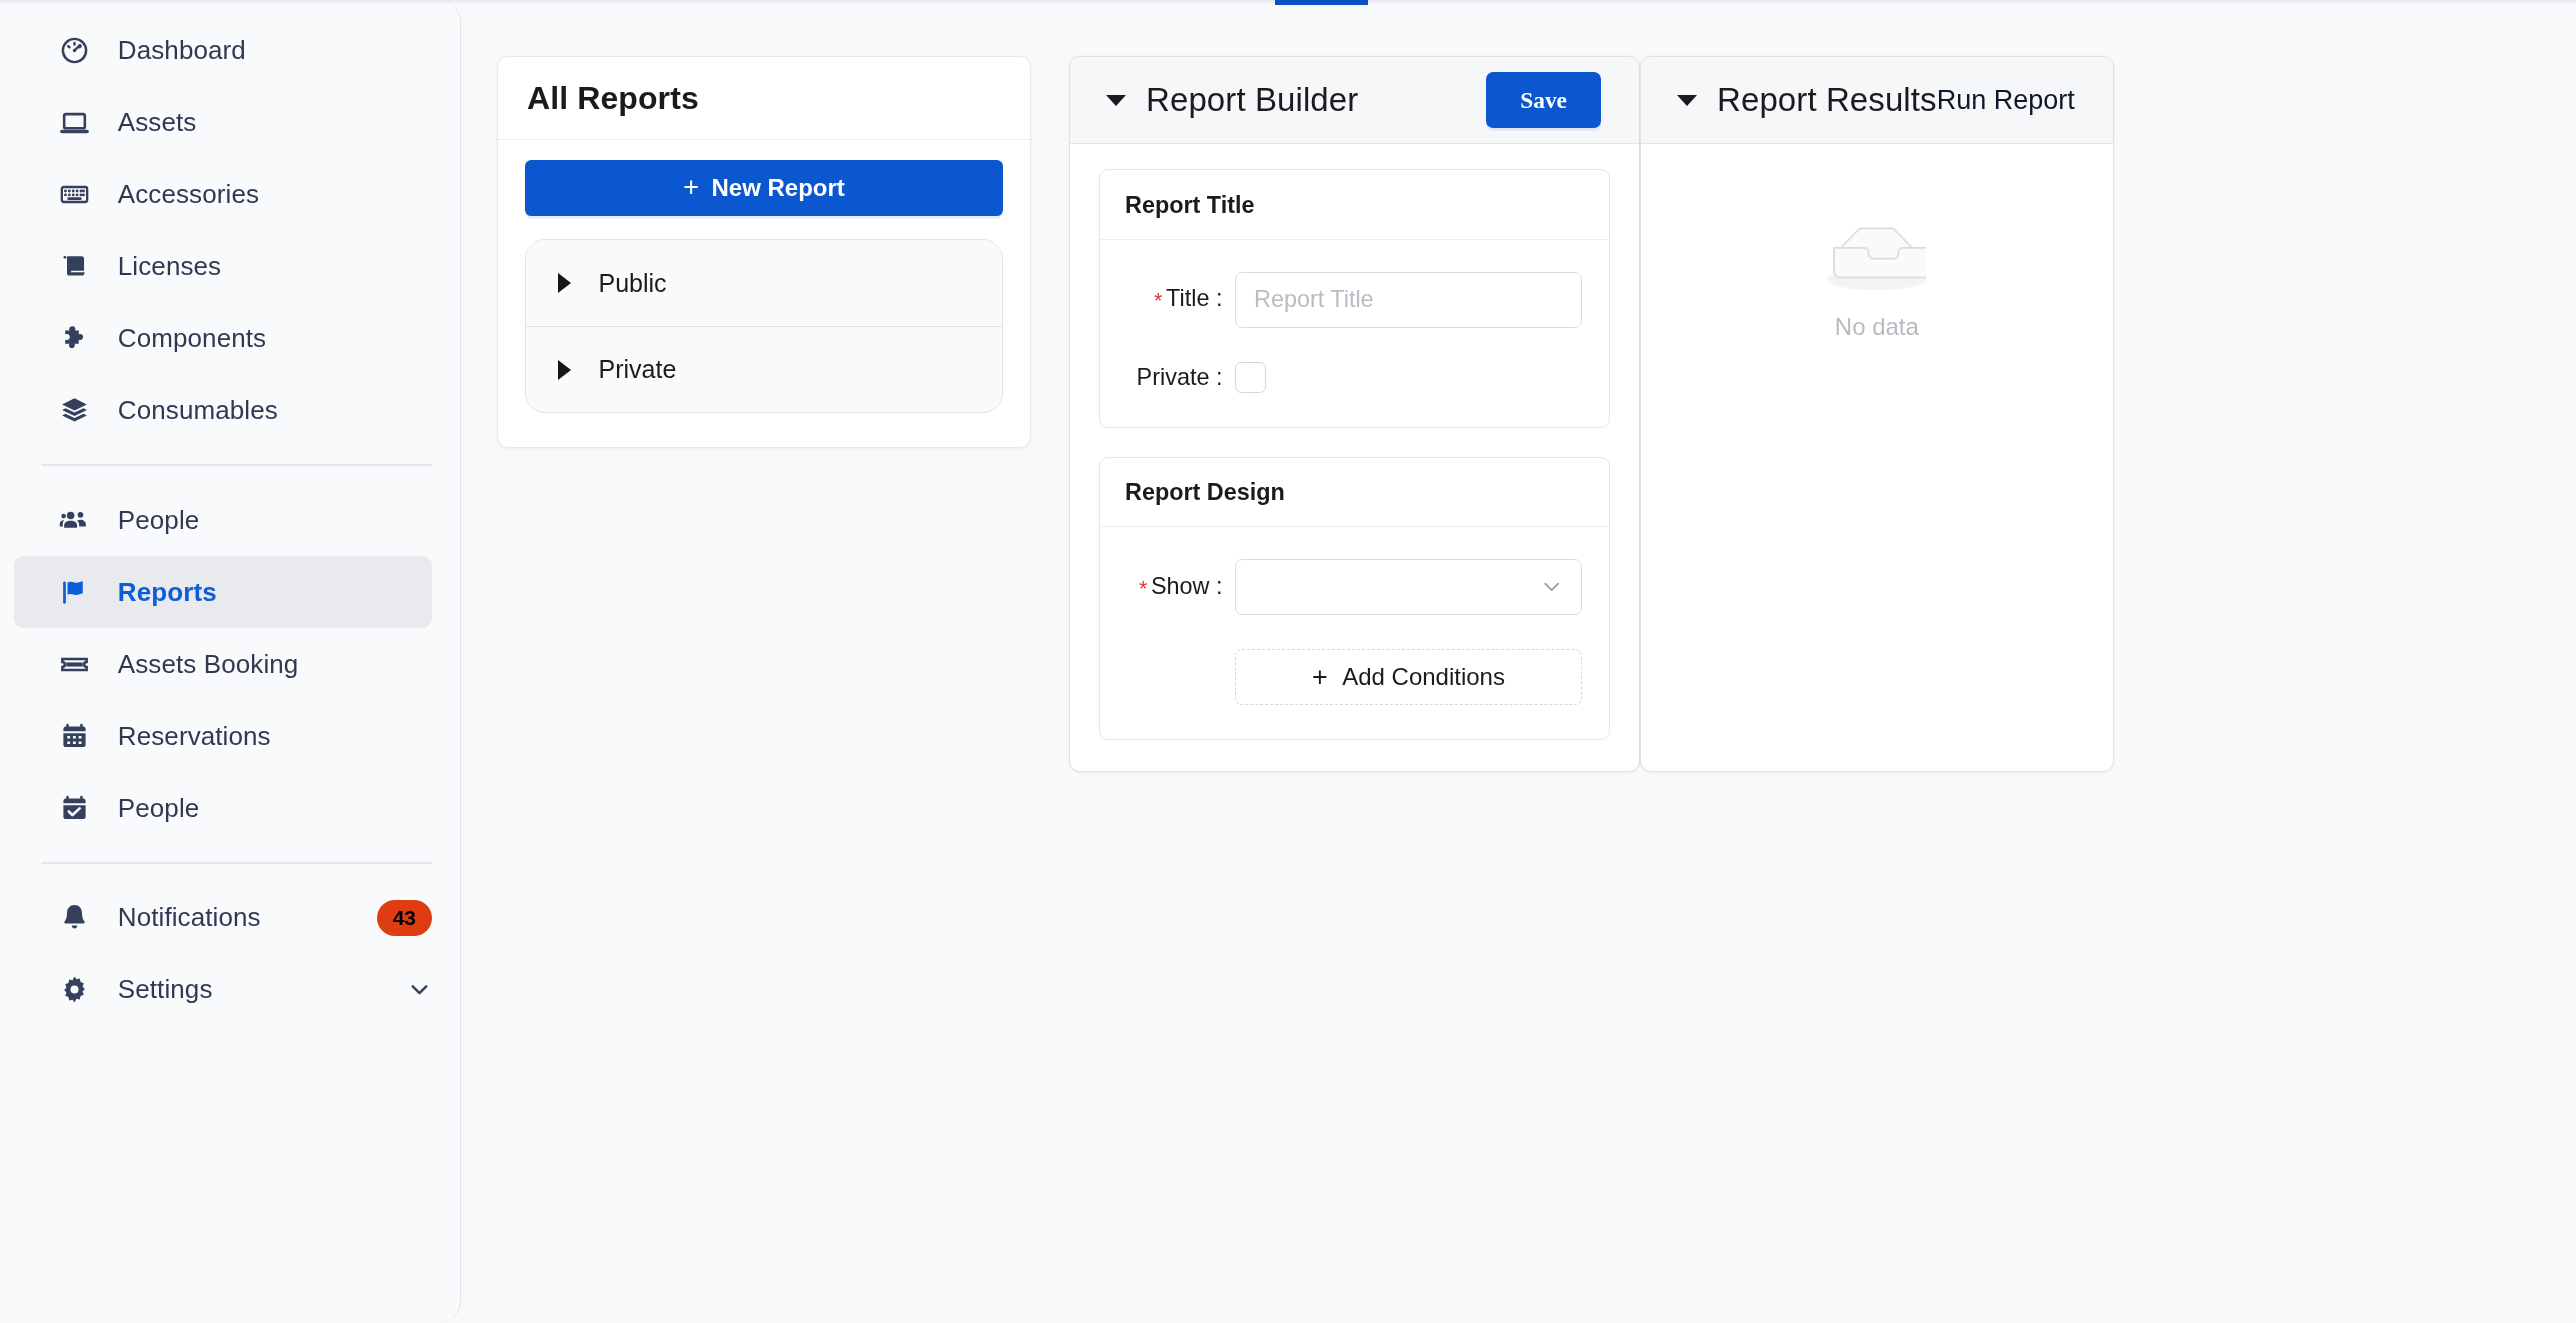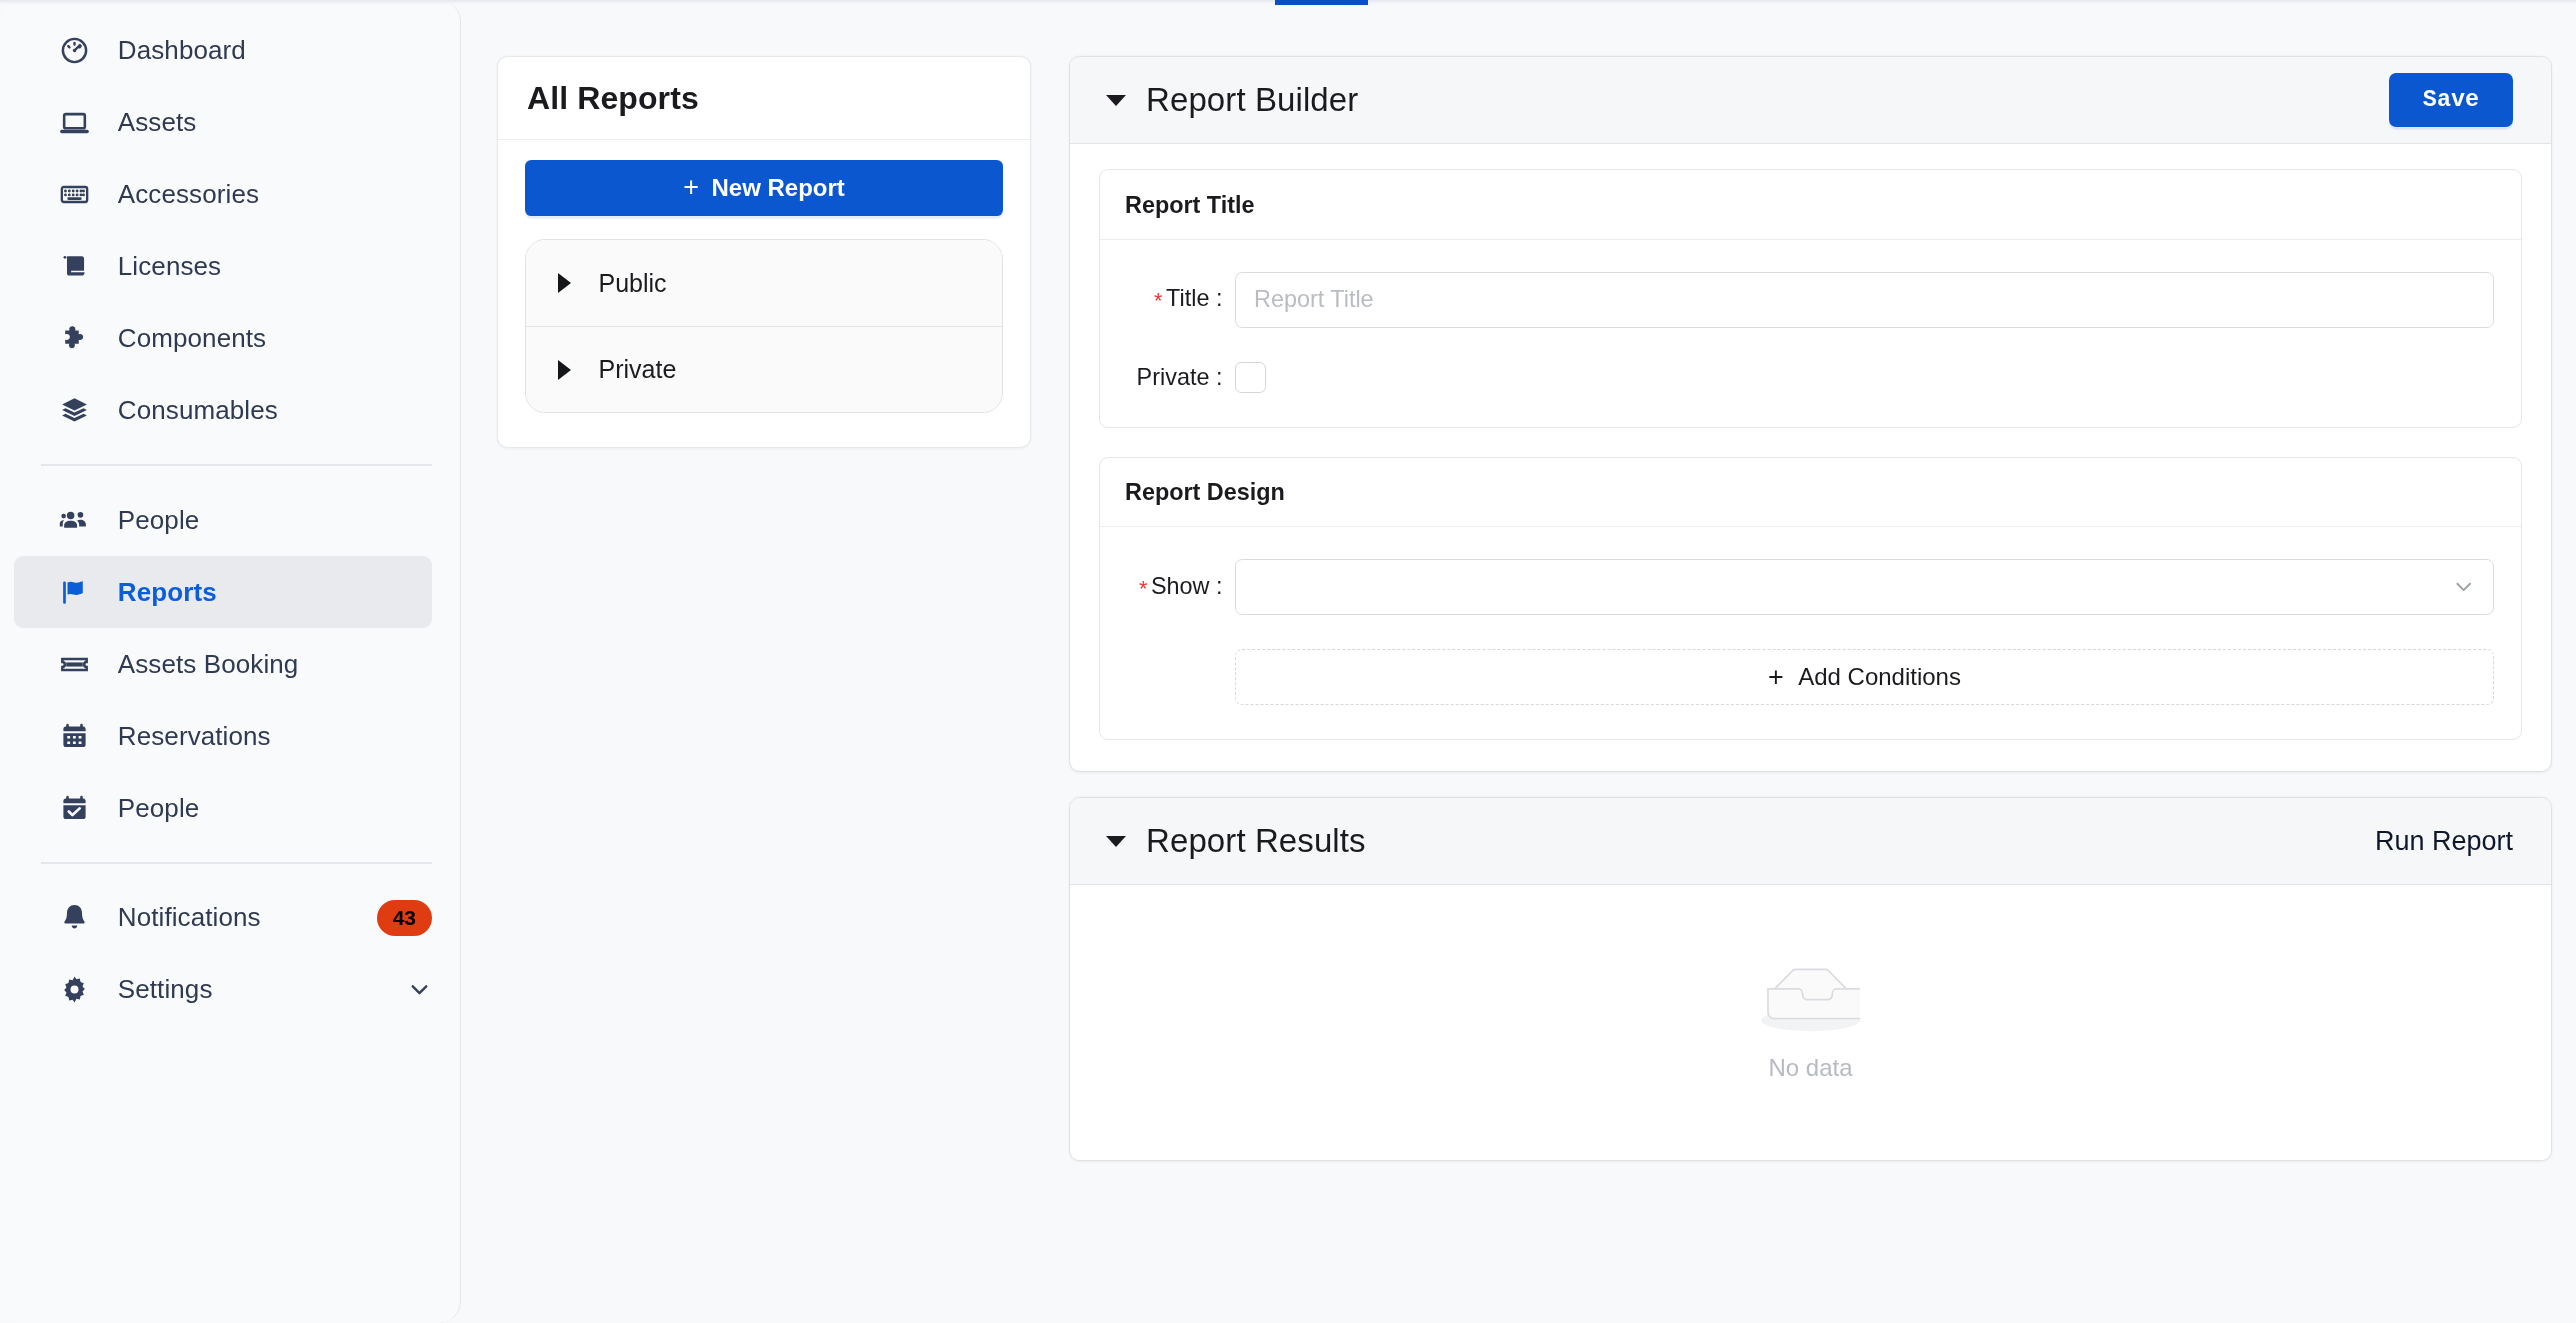--- a/index.html
+++ b/index.html
@@ -172,22 +172,20 @@
   .tree-label {
     margin-left: 27px;
     font-size: 25px;
     color: #1b1b1f;
   }
 
   
   #right-col {
     flex: 1;
     display: flex;
-    flex-direction: column;
-    gap: 25px;
     min-width: 0;
   }
 
   .panel {
     background: #fff;
     border: 0.9px solid #dfe1e5;
     border-radius: 10.8px;
     box-shadow: 0 0.9px 2.7px rgba(16,24,40,.06);
     overflow: hidden;
   }
@@ -215,21 +213,21 @@
   }
   .panel-header-right { margin-left: auto; display: flex; align-items: center; }
 
   #save-btn {
     background: #0b57d0;
     border: none;
     border-radius: 7.2px;
     color: #fff;
     font-size: 23.4px;
     font-weight: 700;
-    font-family: Liberation Mono, monospace;
+    font-family: Liberation Serif, serif;
     padding: 14.4px 34px;
     cursor: pointer;
     box-shadow: 0 2.7px 0 rgba(11,87,208,.10);
   }
   #run-report-btn {
     background: none;
     border: none;
     color: #0f172a;
     font-size: 27px;
     font-family: inherit;

